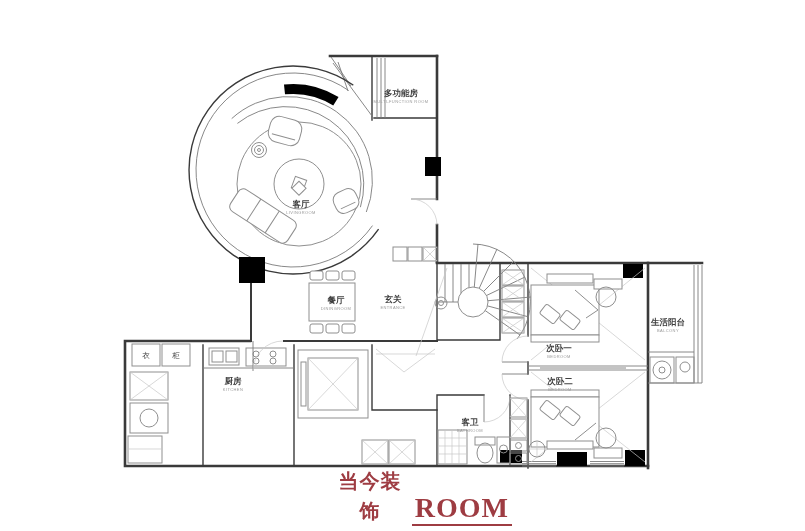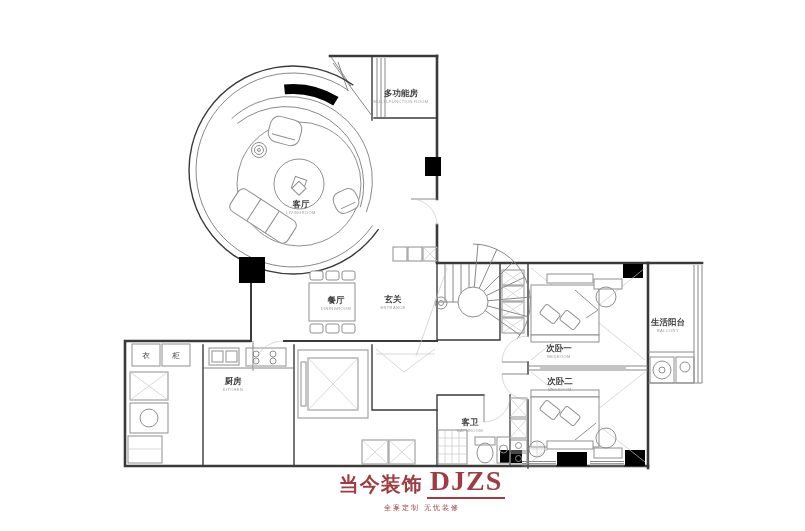--- a/index.html
+++ b/index.html
@@ -326,21 +326,21 @@
     <text class="sub" x="470" y="432">BATHROOM</text>
 
     <text class="cell" x="146" y="358">衣</text>
     <text class="cell" x="176" y="358">柜</text>
   </g>
 </svg>
 
 <div class="logo">
   <div class="logo-row">
     <span class="logo-brand">当今装饰</span>
-    <span class="logo-abbr">DJZS</span>
+    <span class="logo-abbr">ROOM</span>
   </div>
   <div class="logo-tagline-row">
 
     <span class="logo-tagline">全案定制 无忧装修</span>
 
   </div>
 </div>
 
 </div>
 

